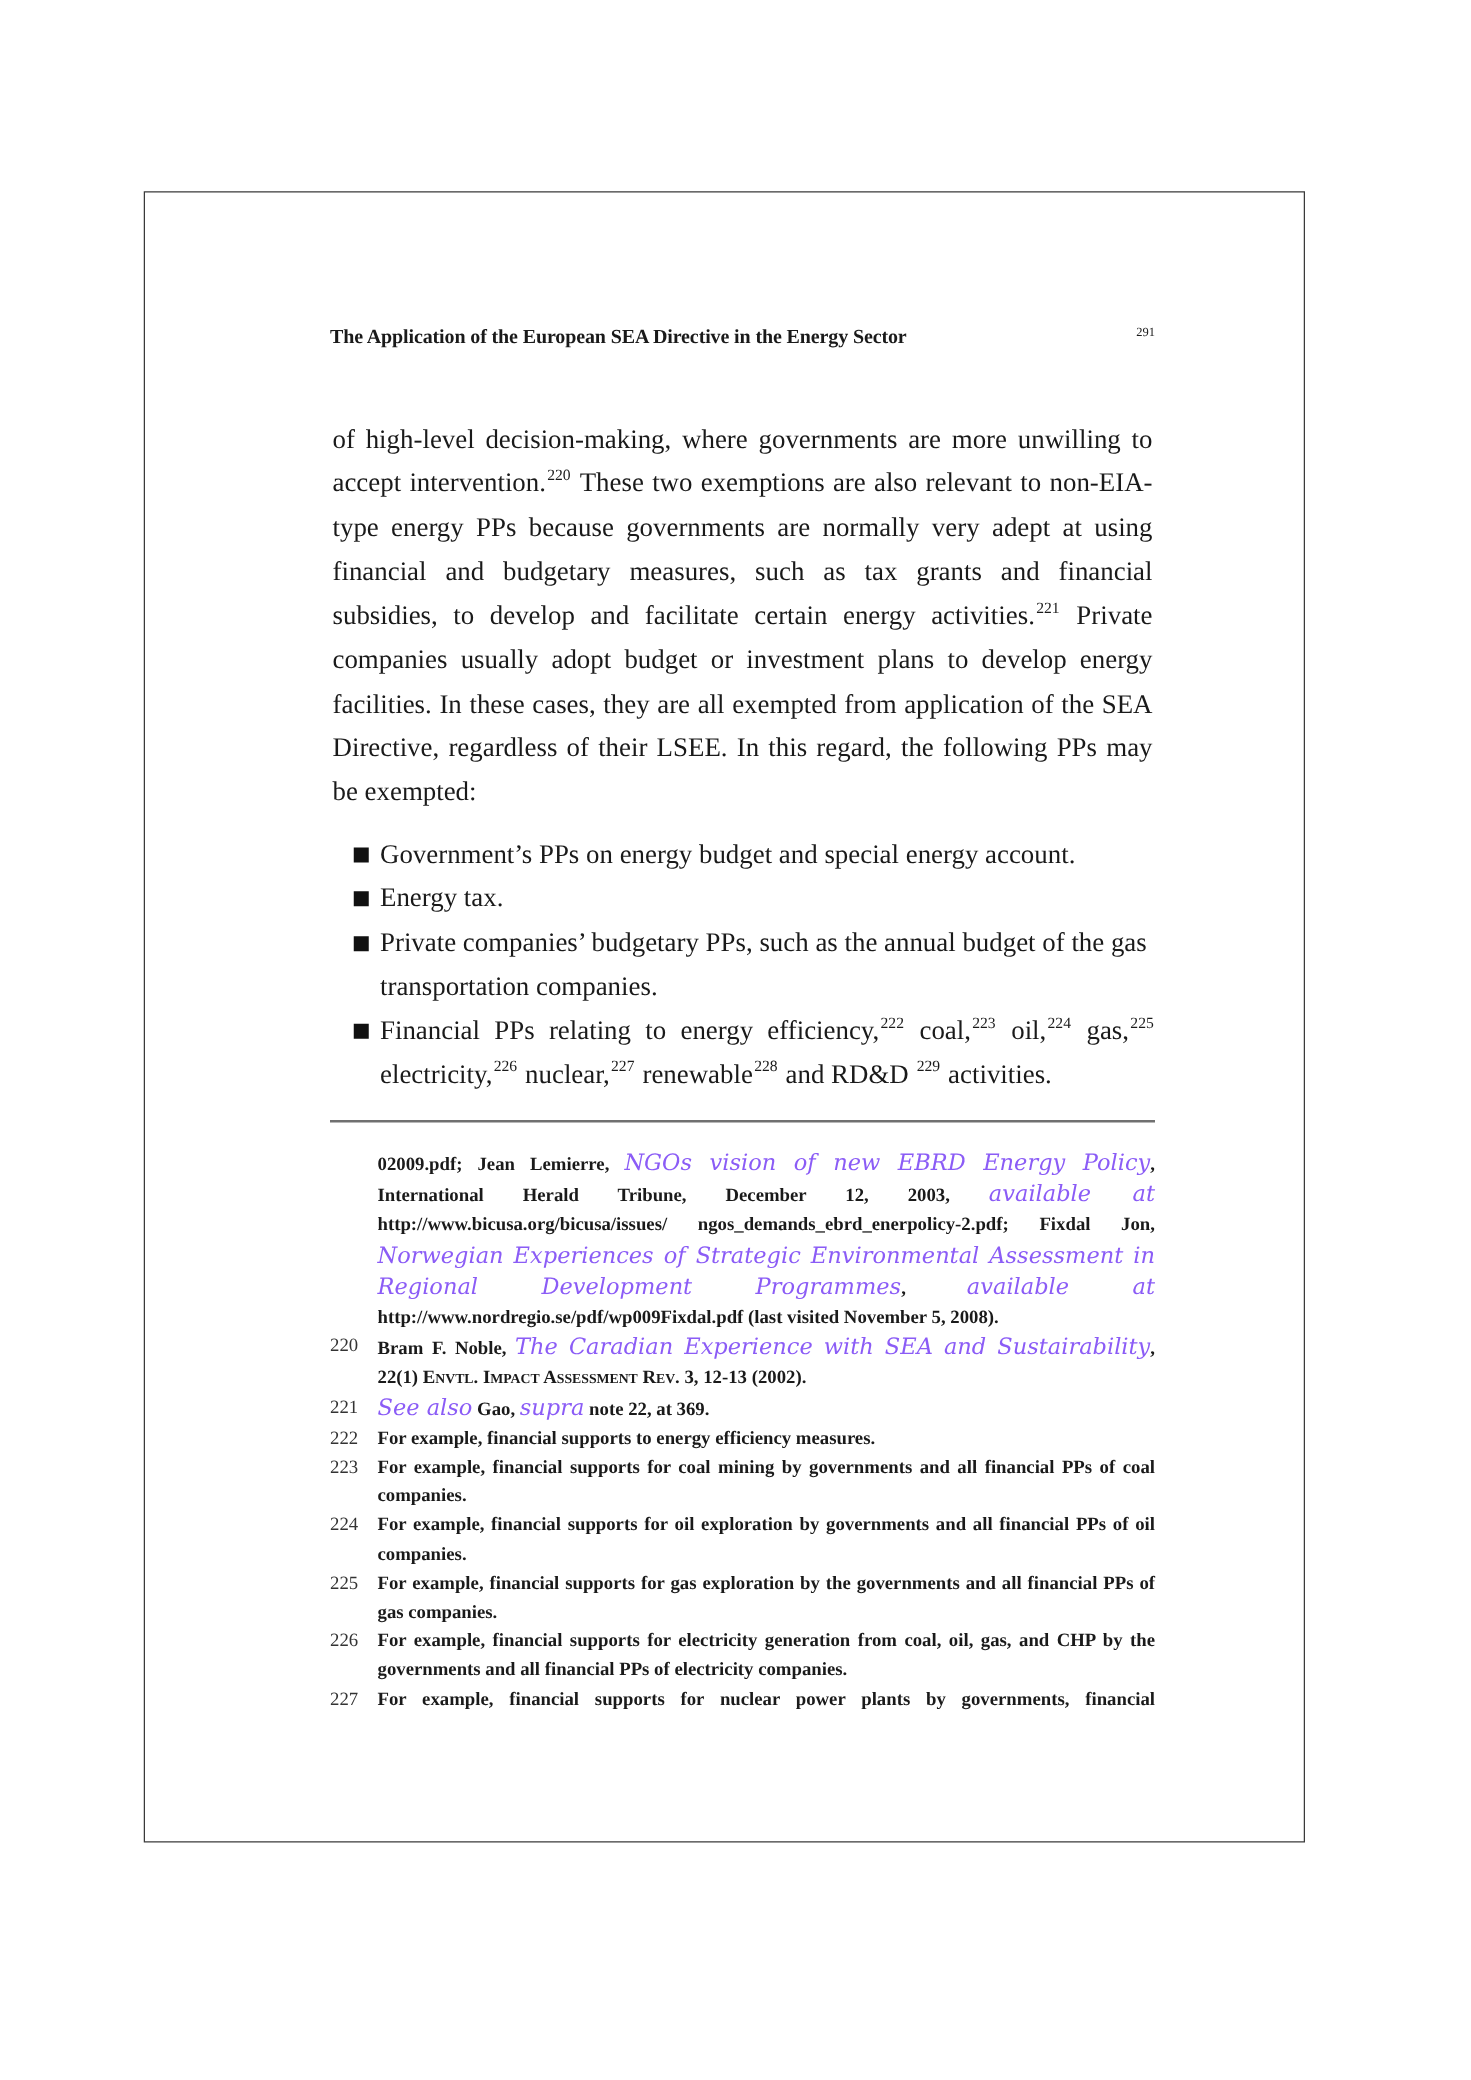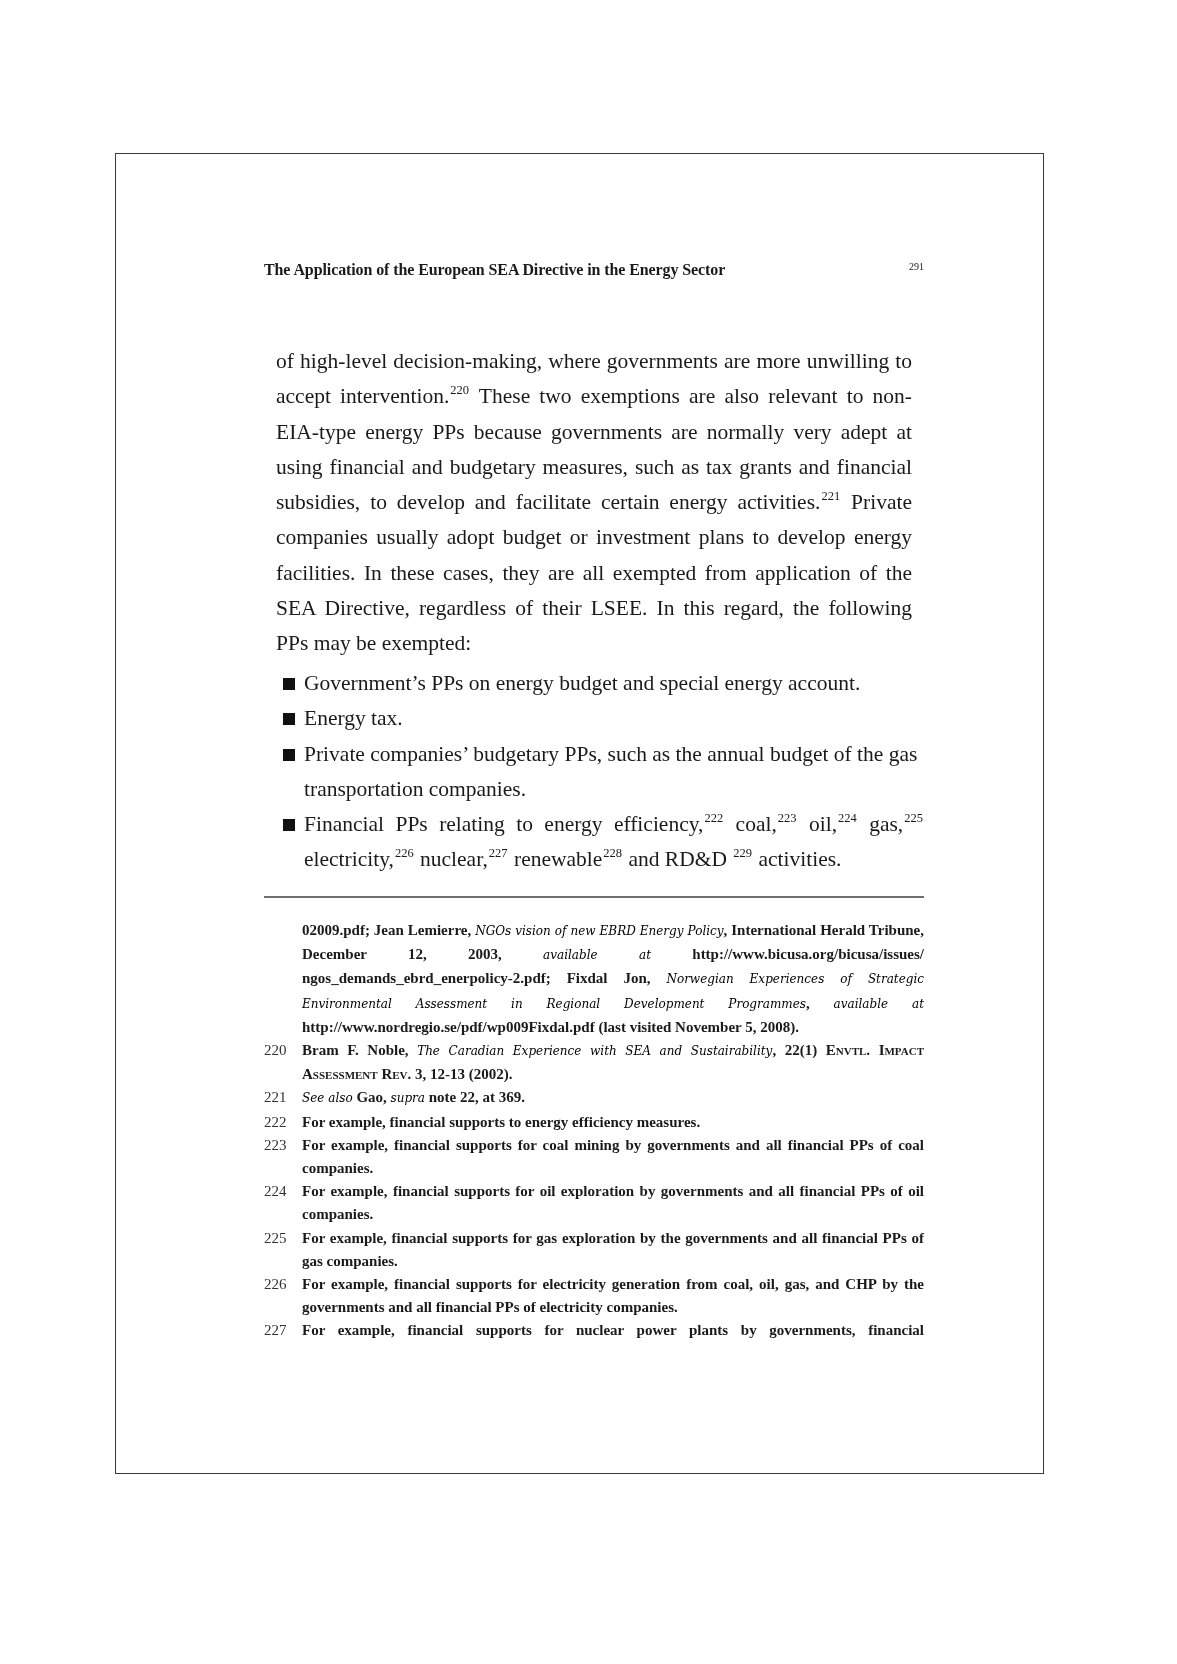--- a/index.html
+++ b/index.html
@@ -6,33 +6,33 @@
   body { width: 1177px; height: 1664px; position: relative; overflow: hidden;
          font-family: "Liberation Serif", "DejaVu Serif", serif; color: #1a1a1a; }
   .page-frame { position: absolute; left: 115px; top: 153px; width: 929px; height: 1321px;
                 border: 1.5px solid #3a3a3a; box-sizing: border-box; }
   .running-head { position: absolute; left: 264px; top: 261px; width: 660px; height: 22px;
                   font-size: 16px; }
   .running-head .title { position: absolute; left: 0; top: 0; font-weight: bold; letter-spacing: -0.1px; }
   .running-head .pageno { position: absolute; right: 0; top: 0; font-size: 10px; }
   .body-text { position: absolute; left: 264px; top: 332px; width: 660px;
                font-size: 21.5px; line-height: 35.3px; text-align: justify; }
-  .body-text p { margin: 12px; }
+  .body-text p { margin: 2px; }
   sup { font-size: 12.5px; vertical-align: 0; position: relative; top: -9px; line-height: 0; padding: 0 1px; }
   .bullets { position: absolute; left: 264px; top: 666px; width: 660px; margin: 0; padding: 0;
              list-style: none; font-size: 21.5px; line-height: 35.3px; }
   .bullets li { position: relative; padding-left: 40px; }
   .bullets .bullet { position: absolute; left: 19px; top: 12px; width: 12px; height: 12px; background: #111; }
   .separator { position: absolute; left: 264px; top: 896px; width: 660px; height: 0;
                border-top: 2px solid #707070; }
   .footnotes { position: absolute; left: 264px; top: 919px; width: 660px;
                font-size: 15px; line-height: 23.2px; font-weight: bold; }
   .fn { position: relative; padding-left: 38px; text-align: justify; }
   .fn .num { position: absolute; left: 0; top: 0; font-weight: normal; color: #333; }
-  .fn i { font-weight: normal; font-family: "DejaVu Serif", serif; font-size: 12px; color: #000000; }
+  .fn i { font-weight: normal; font-family: "DejaVu Serif", serif; font-size: 18px; color: #8b5cf6; }
   .sc { font-variant: small-caps; }
 </style>
 </head>
 <body>
 
 <div class="page-frame"></div>
 
 <div class="running-head">
   <span class="title">The Application of the European SEA Directive in the Energy Sector</span>
   <span class="pageno">291</span>

